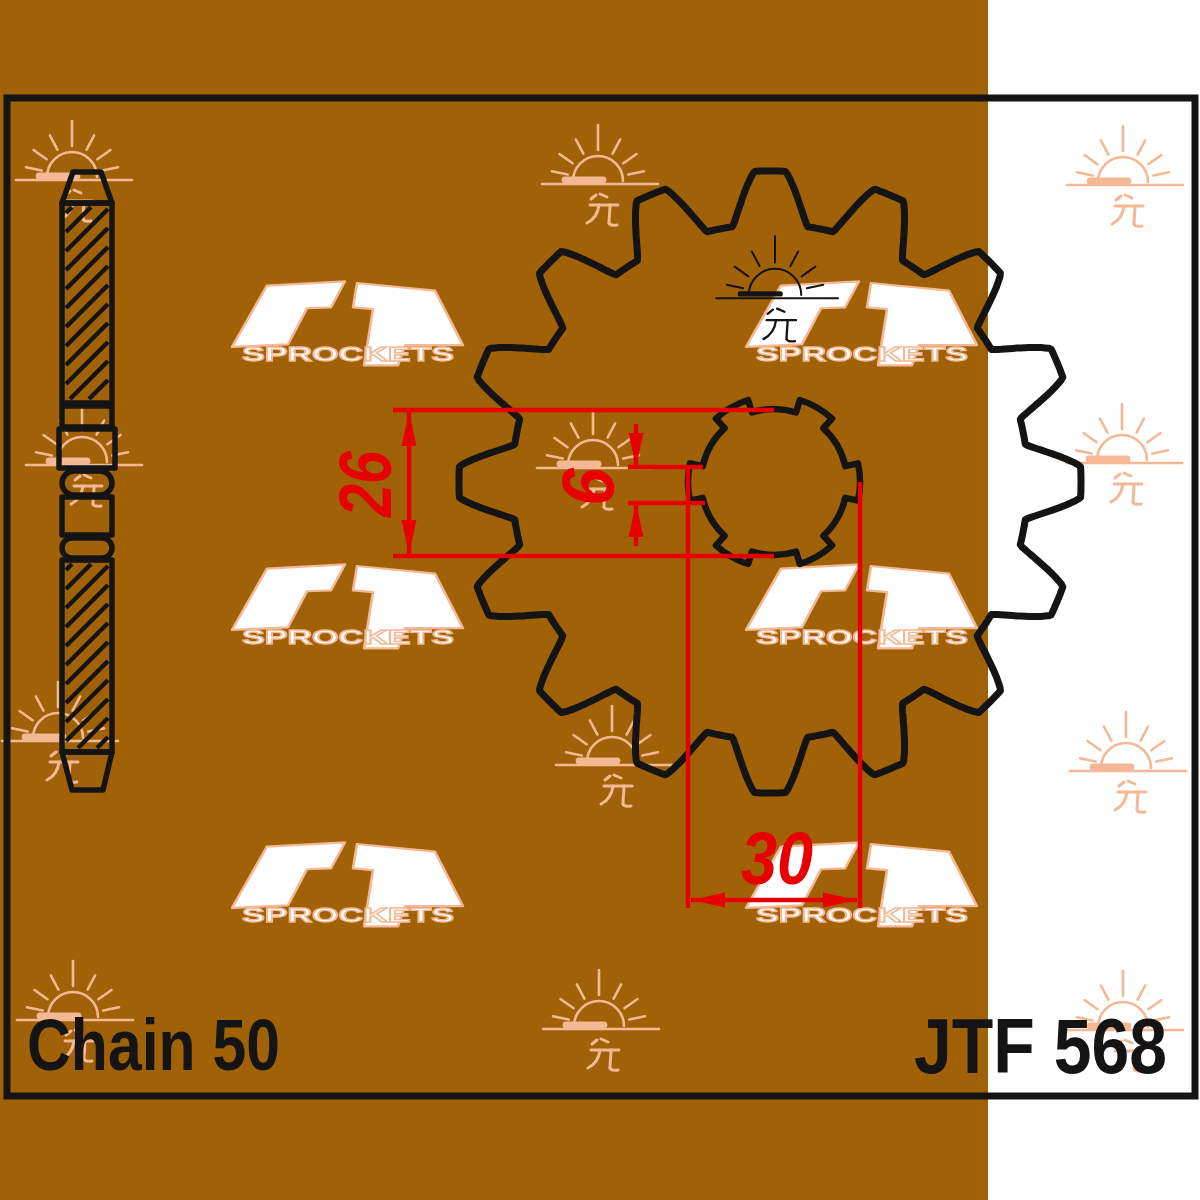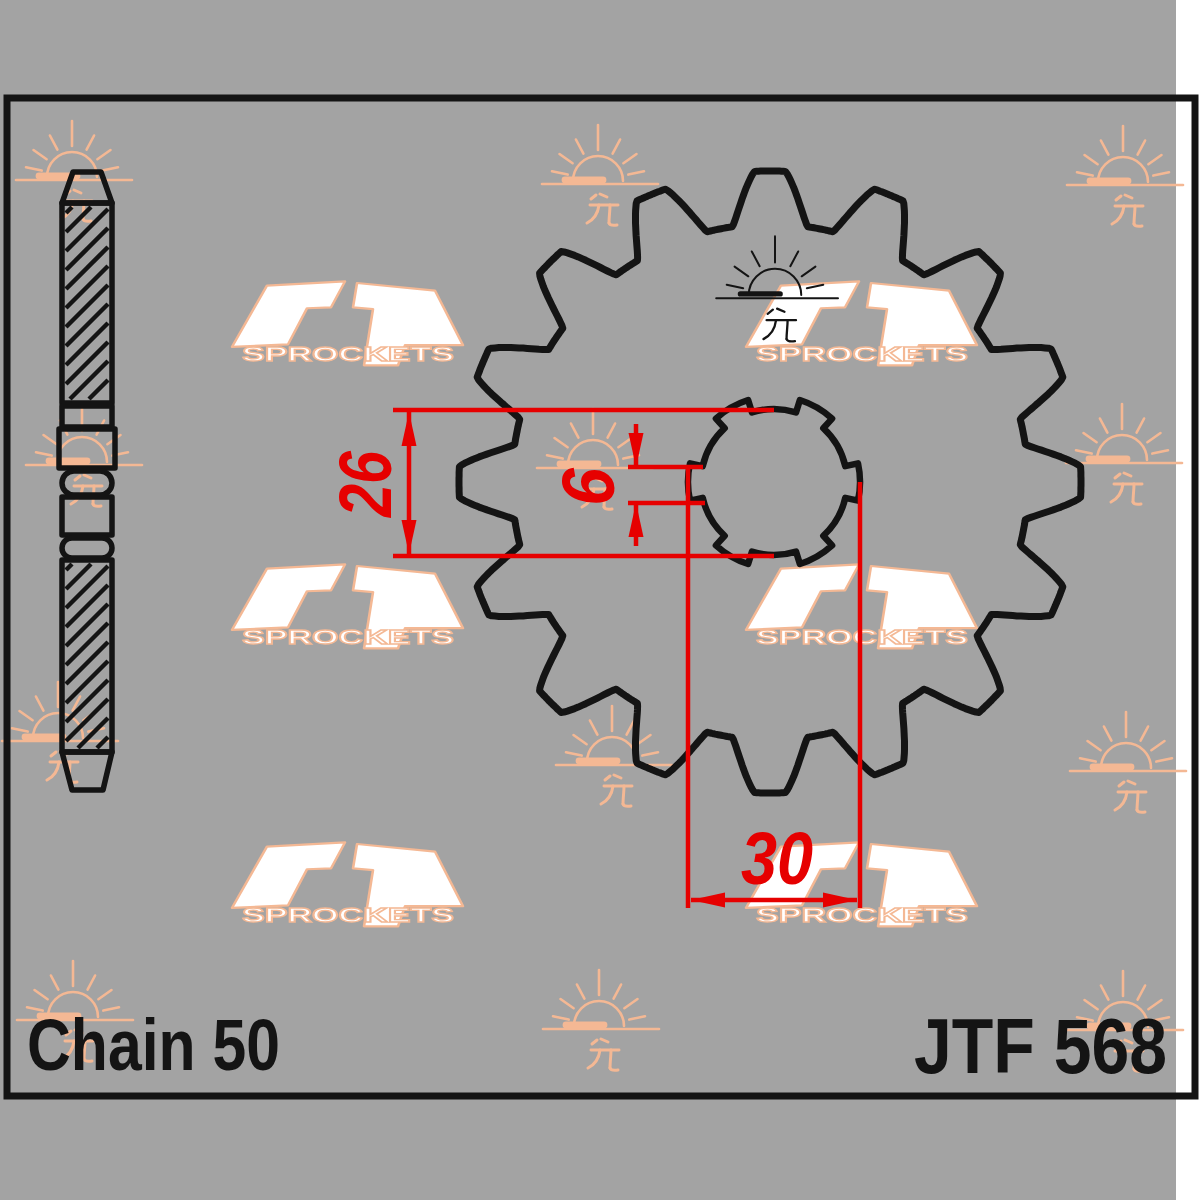--- a/index.html
+++ b/index.html
@@ -1,16 +1,16 @@
 <!DOCTYPE html>
 <html><head>
 <meta charset="utf-8">
 <style>
   html,body{margin:0;padding:0;background:#ffffff;}
-  .stage{width:1176px;height:1200px;position:relative;background:#a3a3a3;
+  .stage{width:988px;height:1200px;position:relative;background:#a16207;
          font-family:"Liberation Sans", sans-serif;}
   svg text{font-family:"Liberation Sans", sans-serif;}
   .dim-text{font-style:italic;font-weight:bold;}
   .label-text{font-weight:bold;}
   .wm-text{font-weight:bold;}
 </style>
 </head>
 <body>
 
 <div class="stage">

